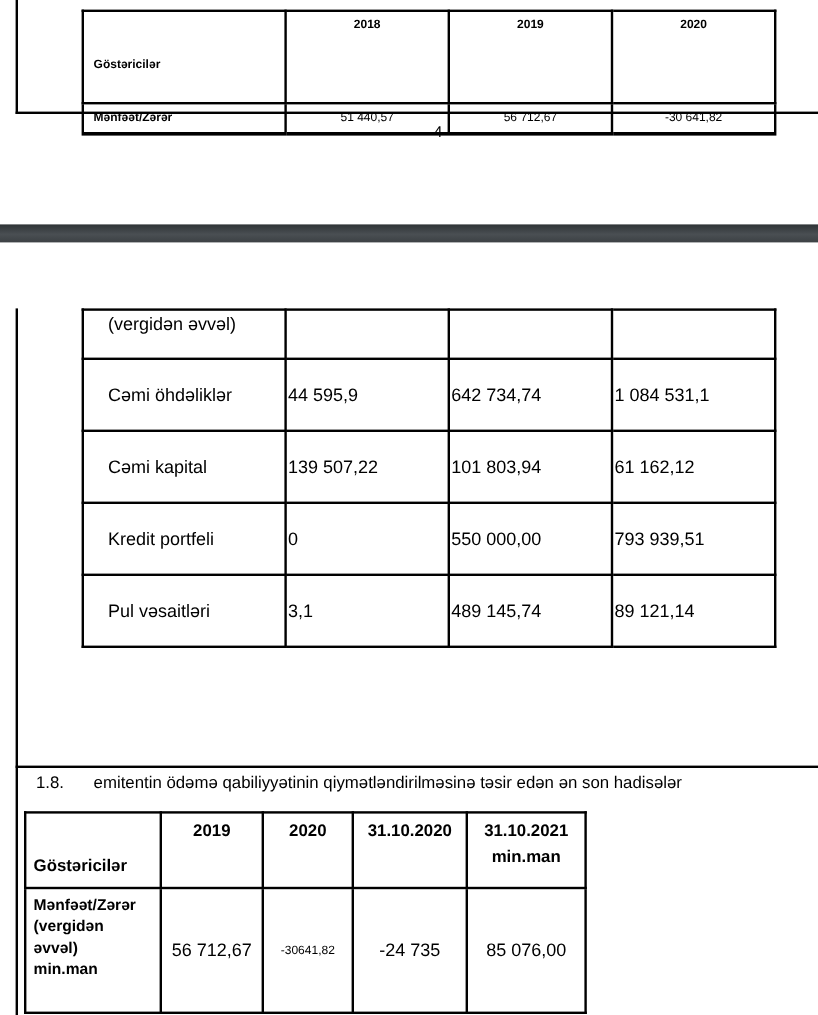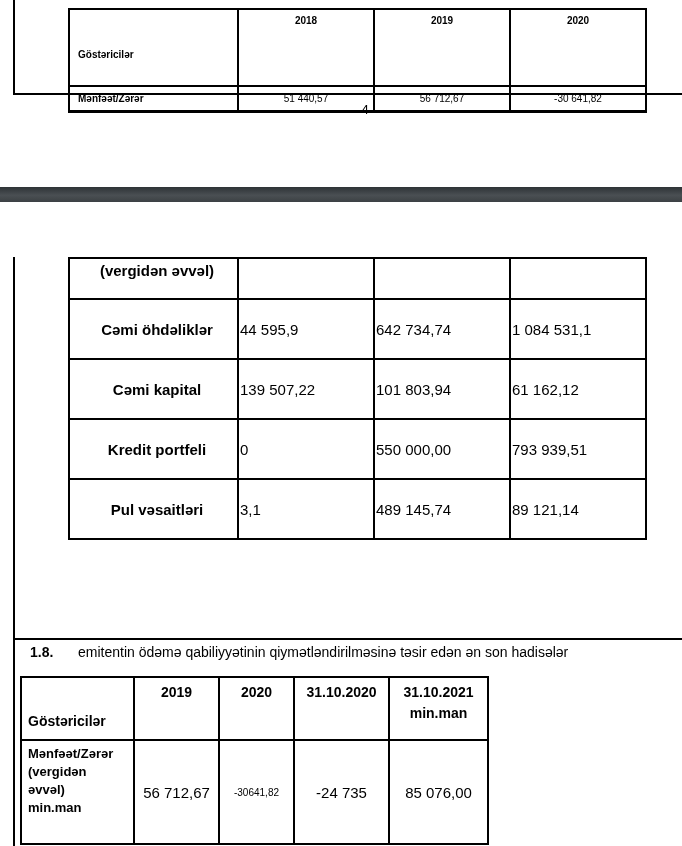--- a/index.html
+++ b/index.html
@@ -20,29 +20,29 @@
   #table1 .hdr-label{vertical-align:middle;padding:14px 0 0 8px;font-weight:bold;}
   #table1 .hdr-year{vertical-align:top;text-align:center;padding-top:5px;font-weight:bold;}
   #table1 tr.hrow td{height:61px;}
   #table1 tr.drow td{height:21px;border-bottom-width:3px;}
   #table1 .rlabel{font-weight:bold;padding-left:8px;}
   #table1 .val{text-align:center;margin-left:24px;}
 
   
   #table2{position:absolute;left:68px;top:257px;width:577px;}
   #table2 td{font-size:15px;}
-  #table2 .rlabel{font-weight:bold;padding-left:8px;vertical-align:middle;text-align:center;}
+  #table2 .rlabel{font-weight:normal;padding-left:20px;vertical-align:middle;}
   #table2 .val{text-align:left;vertical-align:middle;}
   #table2 tr.short td{height:35px;}
   #table2 tr.short .rlabel{vertical-align:top;padding-top:3px;}
   #table2 tr.tall td{height:56px;}
 
   
   #section-heading{position:absolute;left:30px;top:644px;display:flex;font-size:14px;}
-  #section-heading .num{font-weight:700;width:48px;}
+  #section-heading .num{font-weight:400;width:48px;}
   #section-heading .ttl{font-weight:normal;}
 
   
   #table3{position:absolute;left:20px;top:676px;width:467px;}
   #table3 .hdr-label{vertical-align:bottom;padding:0 0 10px 6px;font-weight:bold;font-size:14px;}
   #table3 .hdr-col{vertical-align:top;text-align:center;padding-top:4px;font-weight:bold;font-size:14px;line-height:21px;}
   #table3 tr.hrow td{height:51px;}
   #table3 tr.drow td{height:98px;}
   #table3 .rlabel{font-weight:bold;font-size:13px;vertical-align:top;padding:4px 0 0 6px;line-height:18px;}
   #table3 .val{text-align:center;vertical-align:middle;font-size:15px;}

